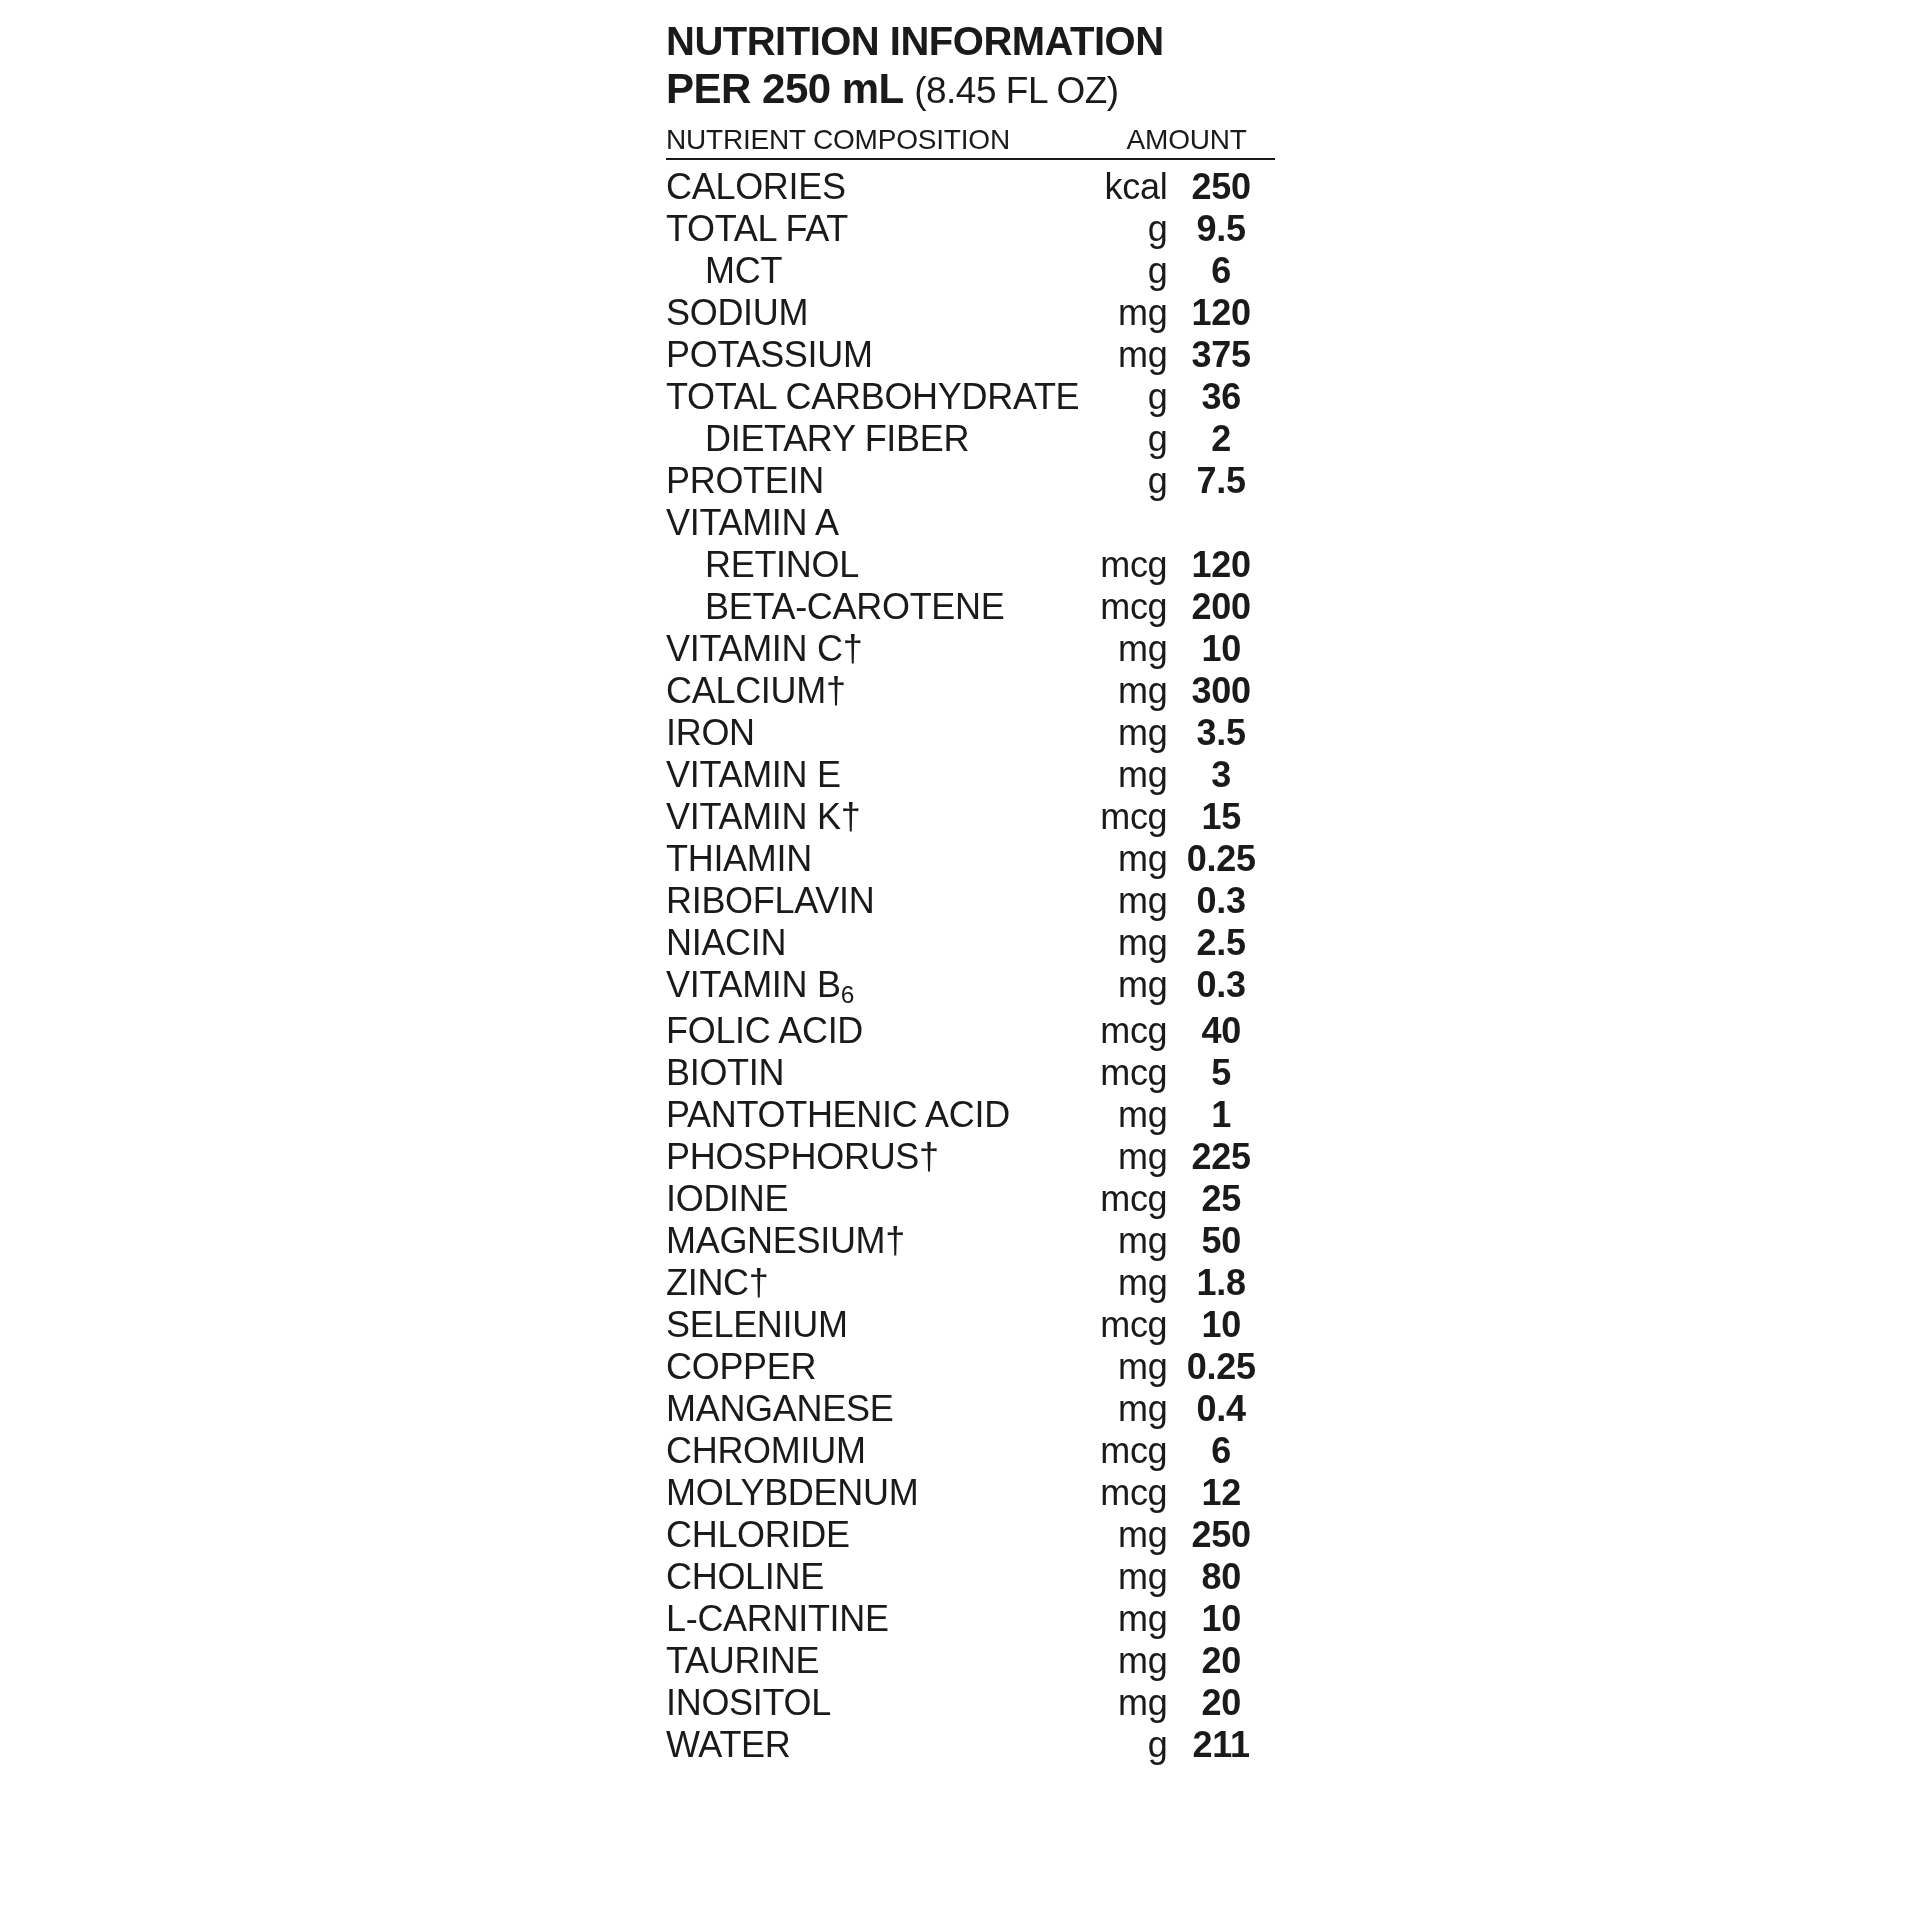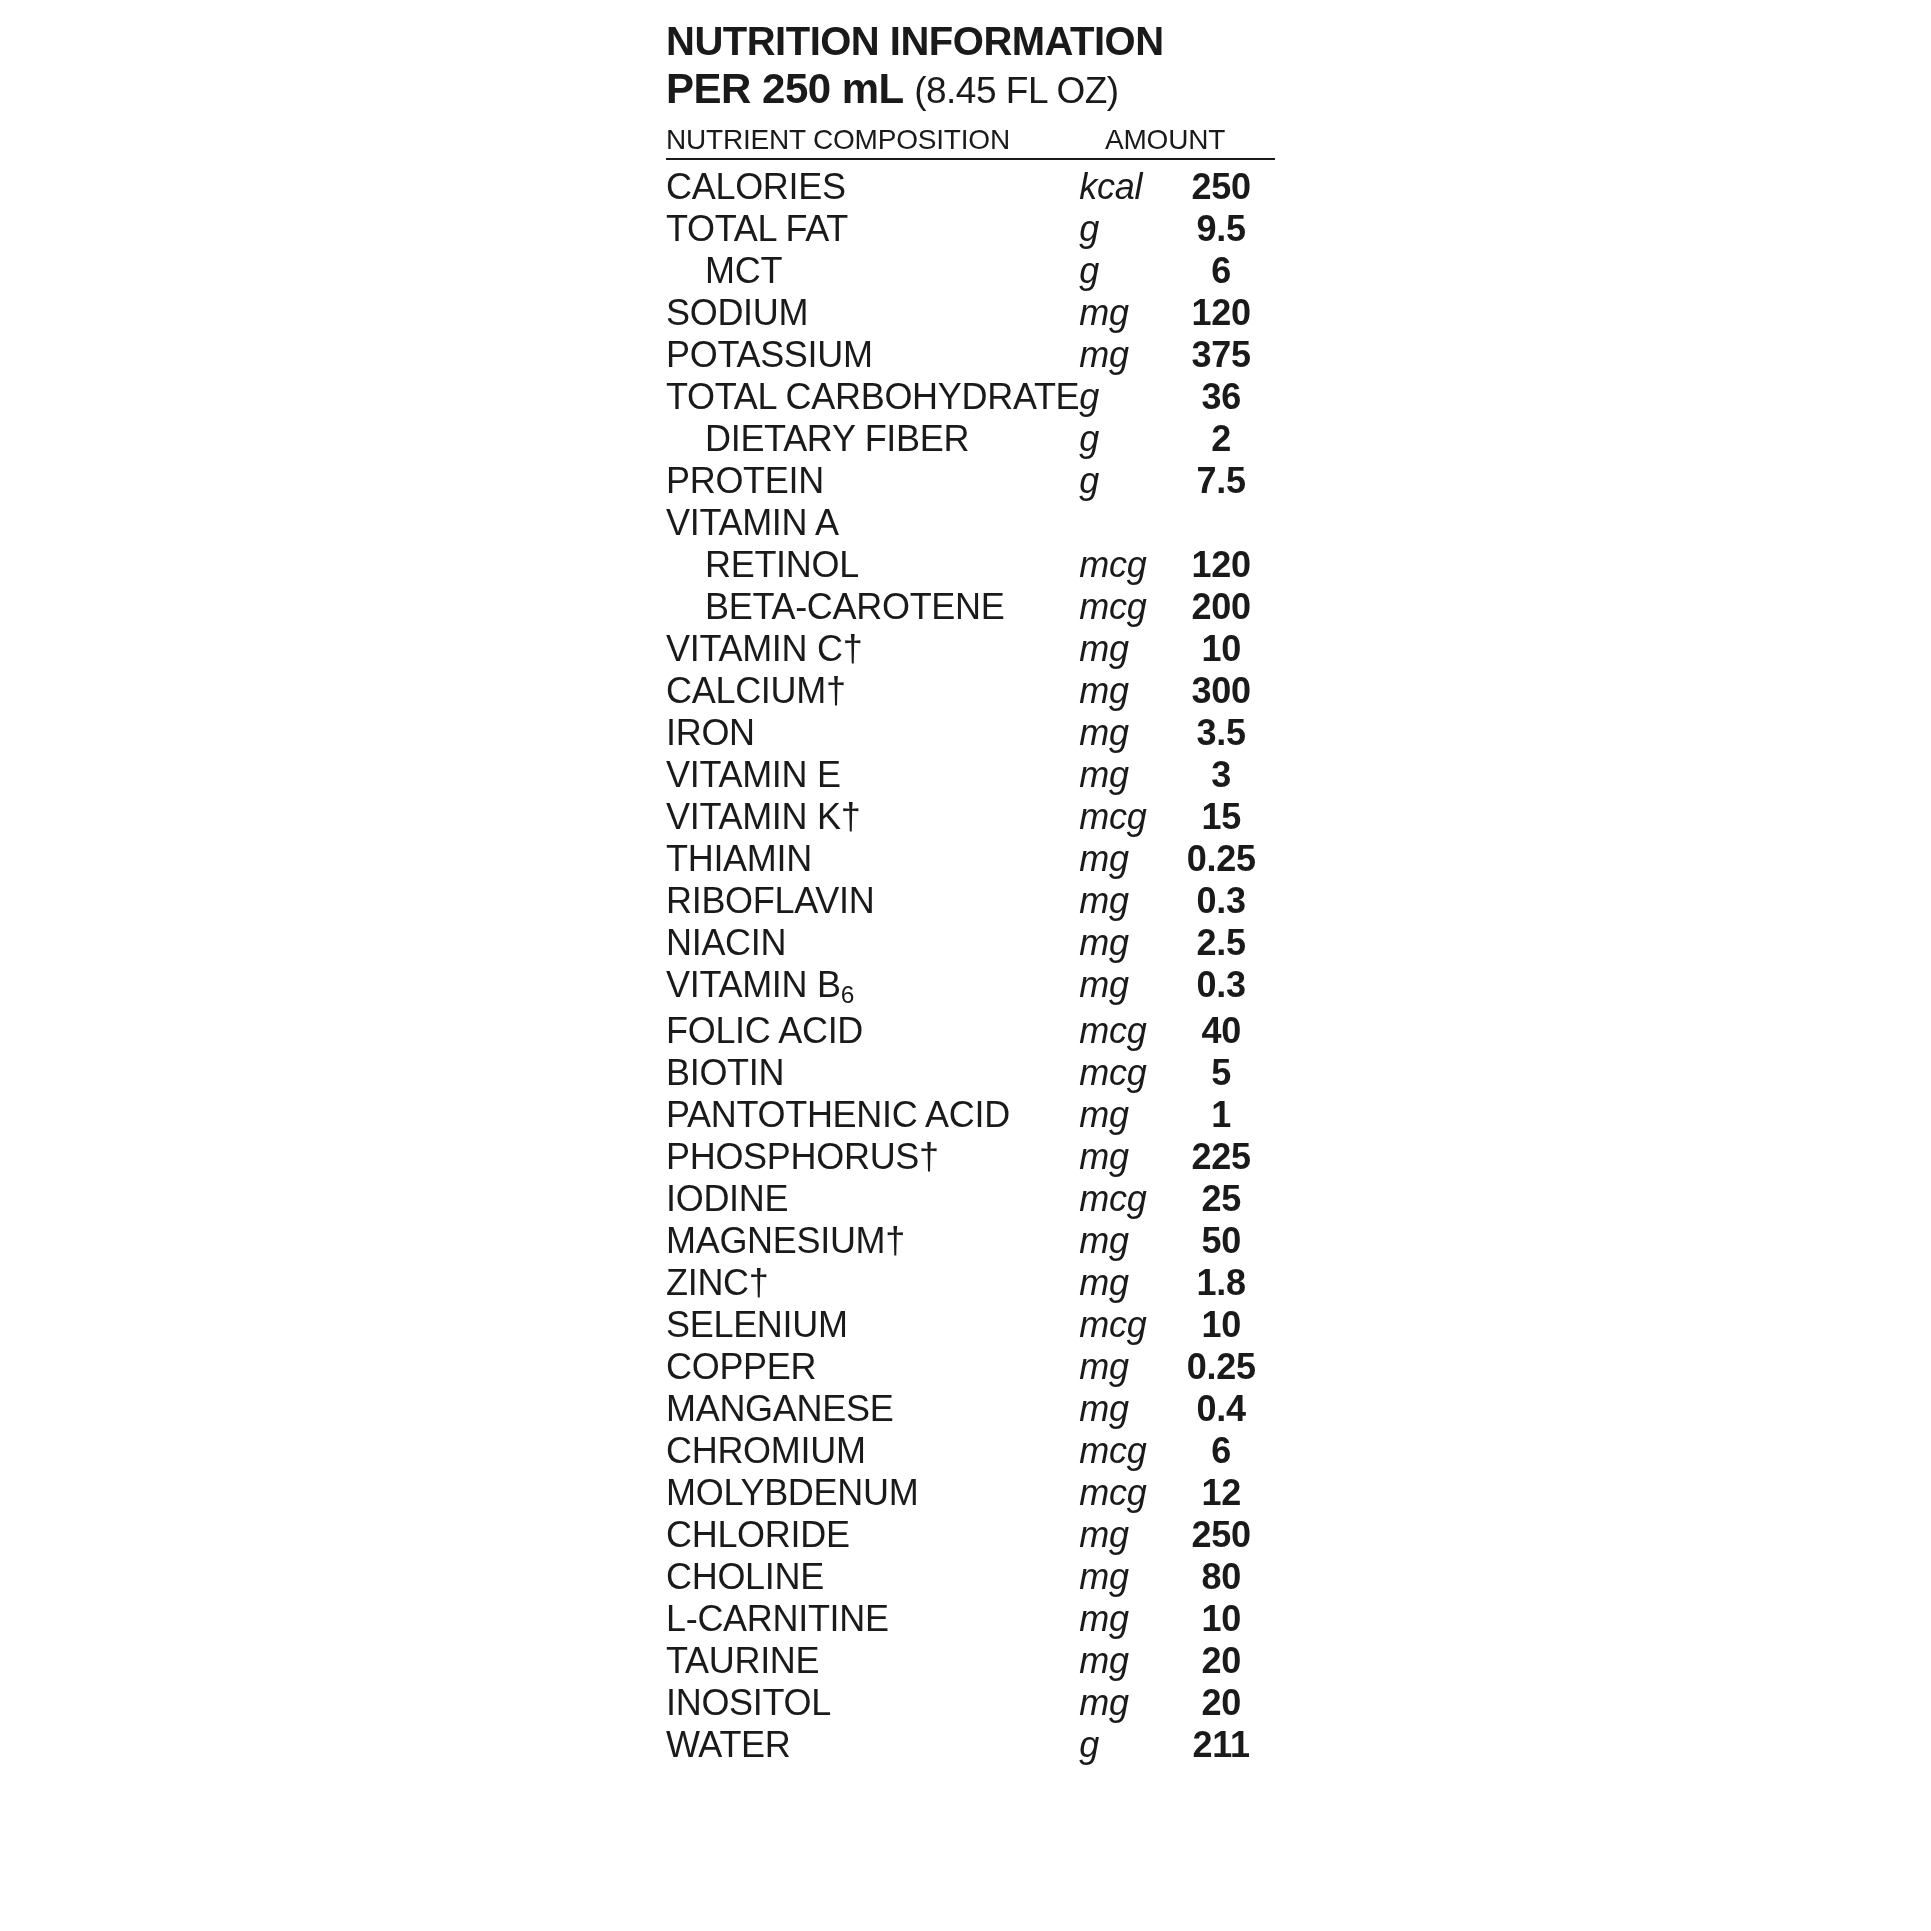--- a/index.html
+++ b/index.html
@@ -47,21 +47,21 @@
     letter-spacing: -0.2px;
   }
   .colheads .ch-name {
     flex: 0 0 362px;
   }
   .colheads .ch-unit {
     flex: 0 0 77px;
   }
   .colheads .ch-amount {
     flex: 1 1 auto;
-    text-align: left;
+    text-align: center;
     padding-right: 5.8px;
   }
   .rule {
     border-bottom: 2.9px solid #1a1a1a;
     margin-top: 1.9px;
     margin-bottom: 5.8px;
     width: 609px;
   }
   table.nutri {
     border-collapse: collapse;
@@ -73,22 +73,21 @@
     padding: 0;
     line-height: 42px;
     vertical-align: baseline;
     white-space: nowrap;
   }
   td.name {
     width: 362px;
   }
   td.unit {
     width: 106px;
-    text-align: left;
-    font-style: italic;
+    text-align: right;
   }
   td.amount {
     width: 141px;
     text-align: center;
     font-weight: bold;
   }
   .indent1 {
     padding-left: 39px !important;
   }
   sub {

